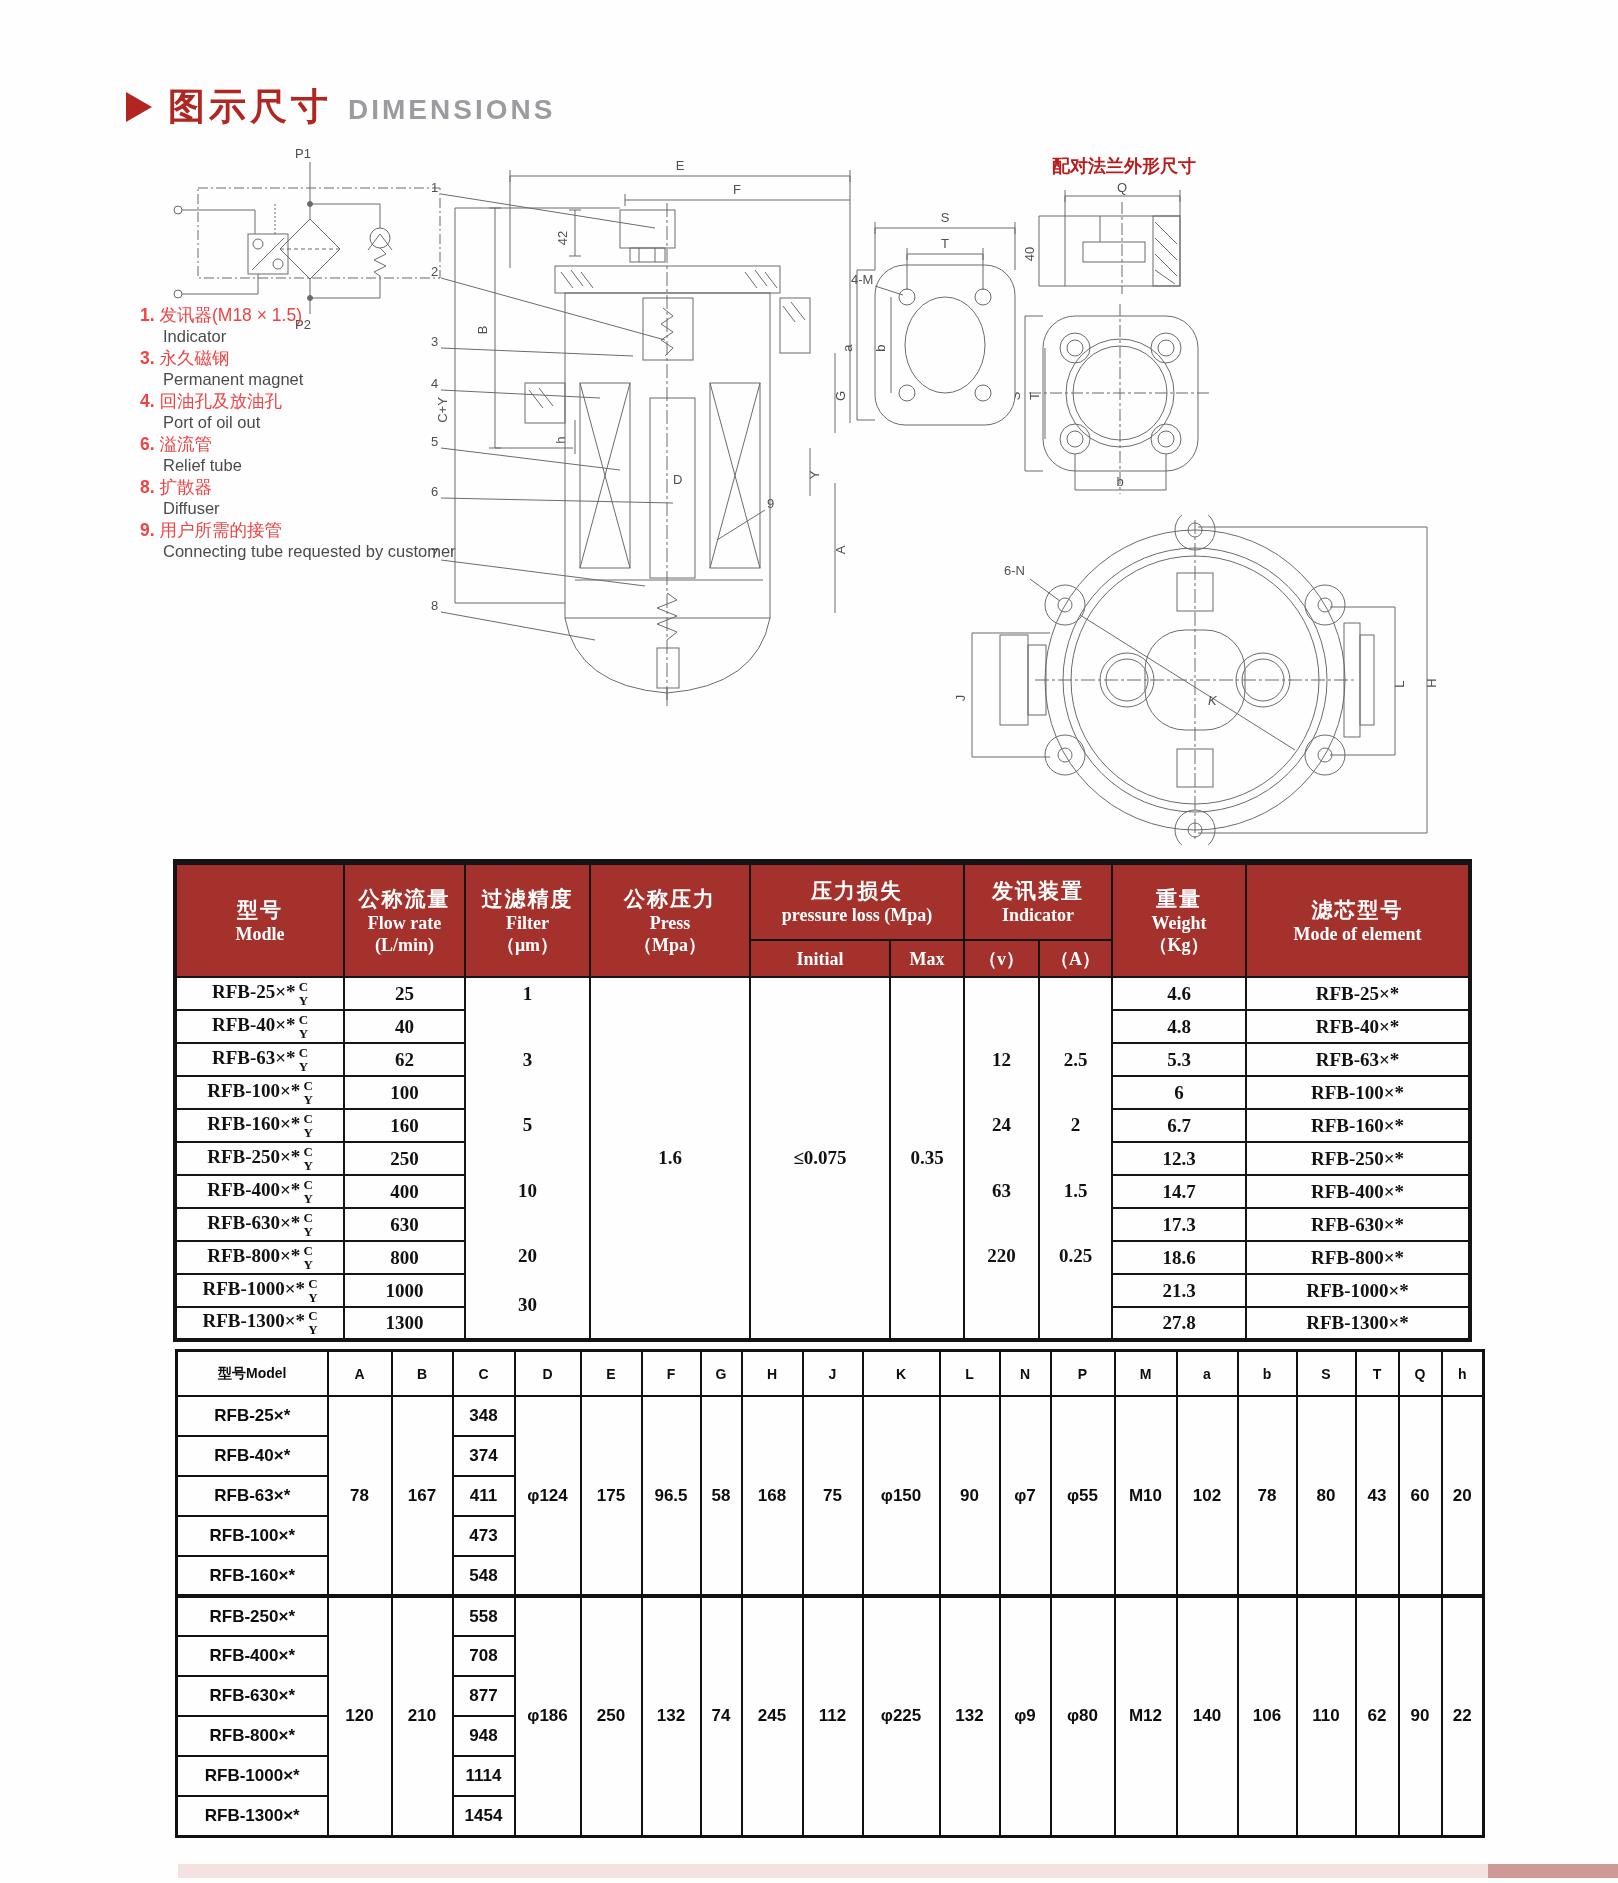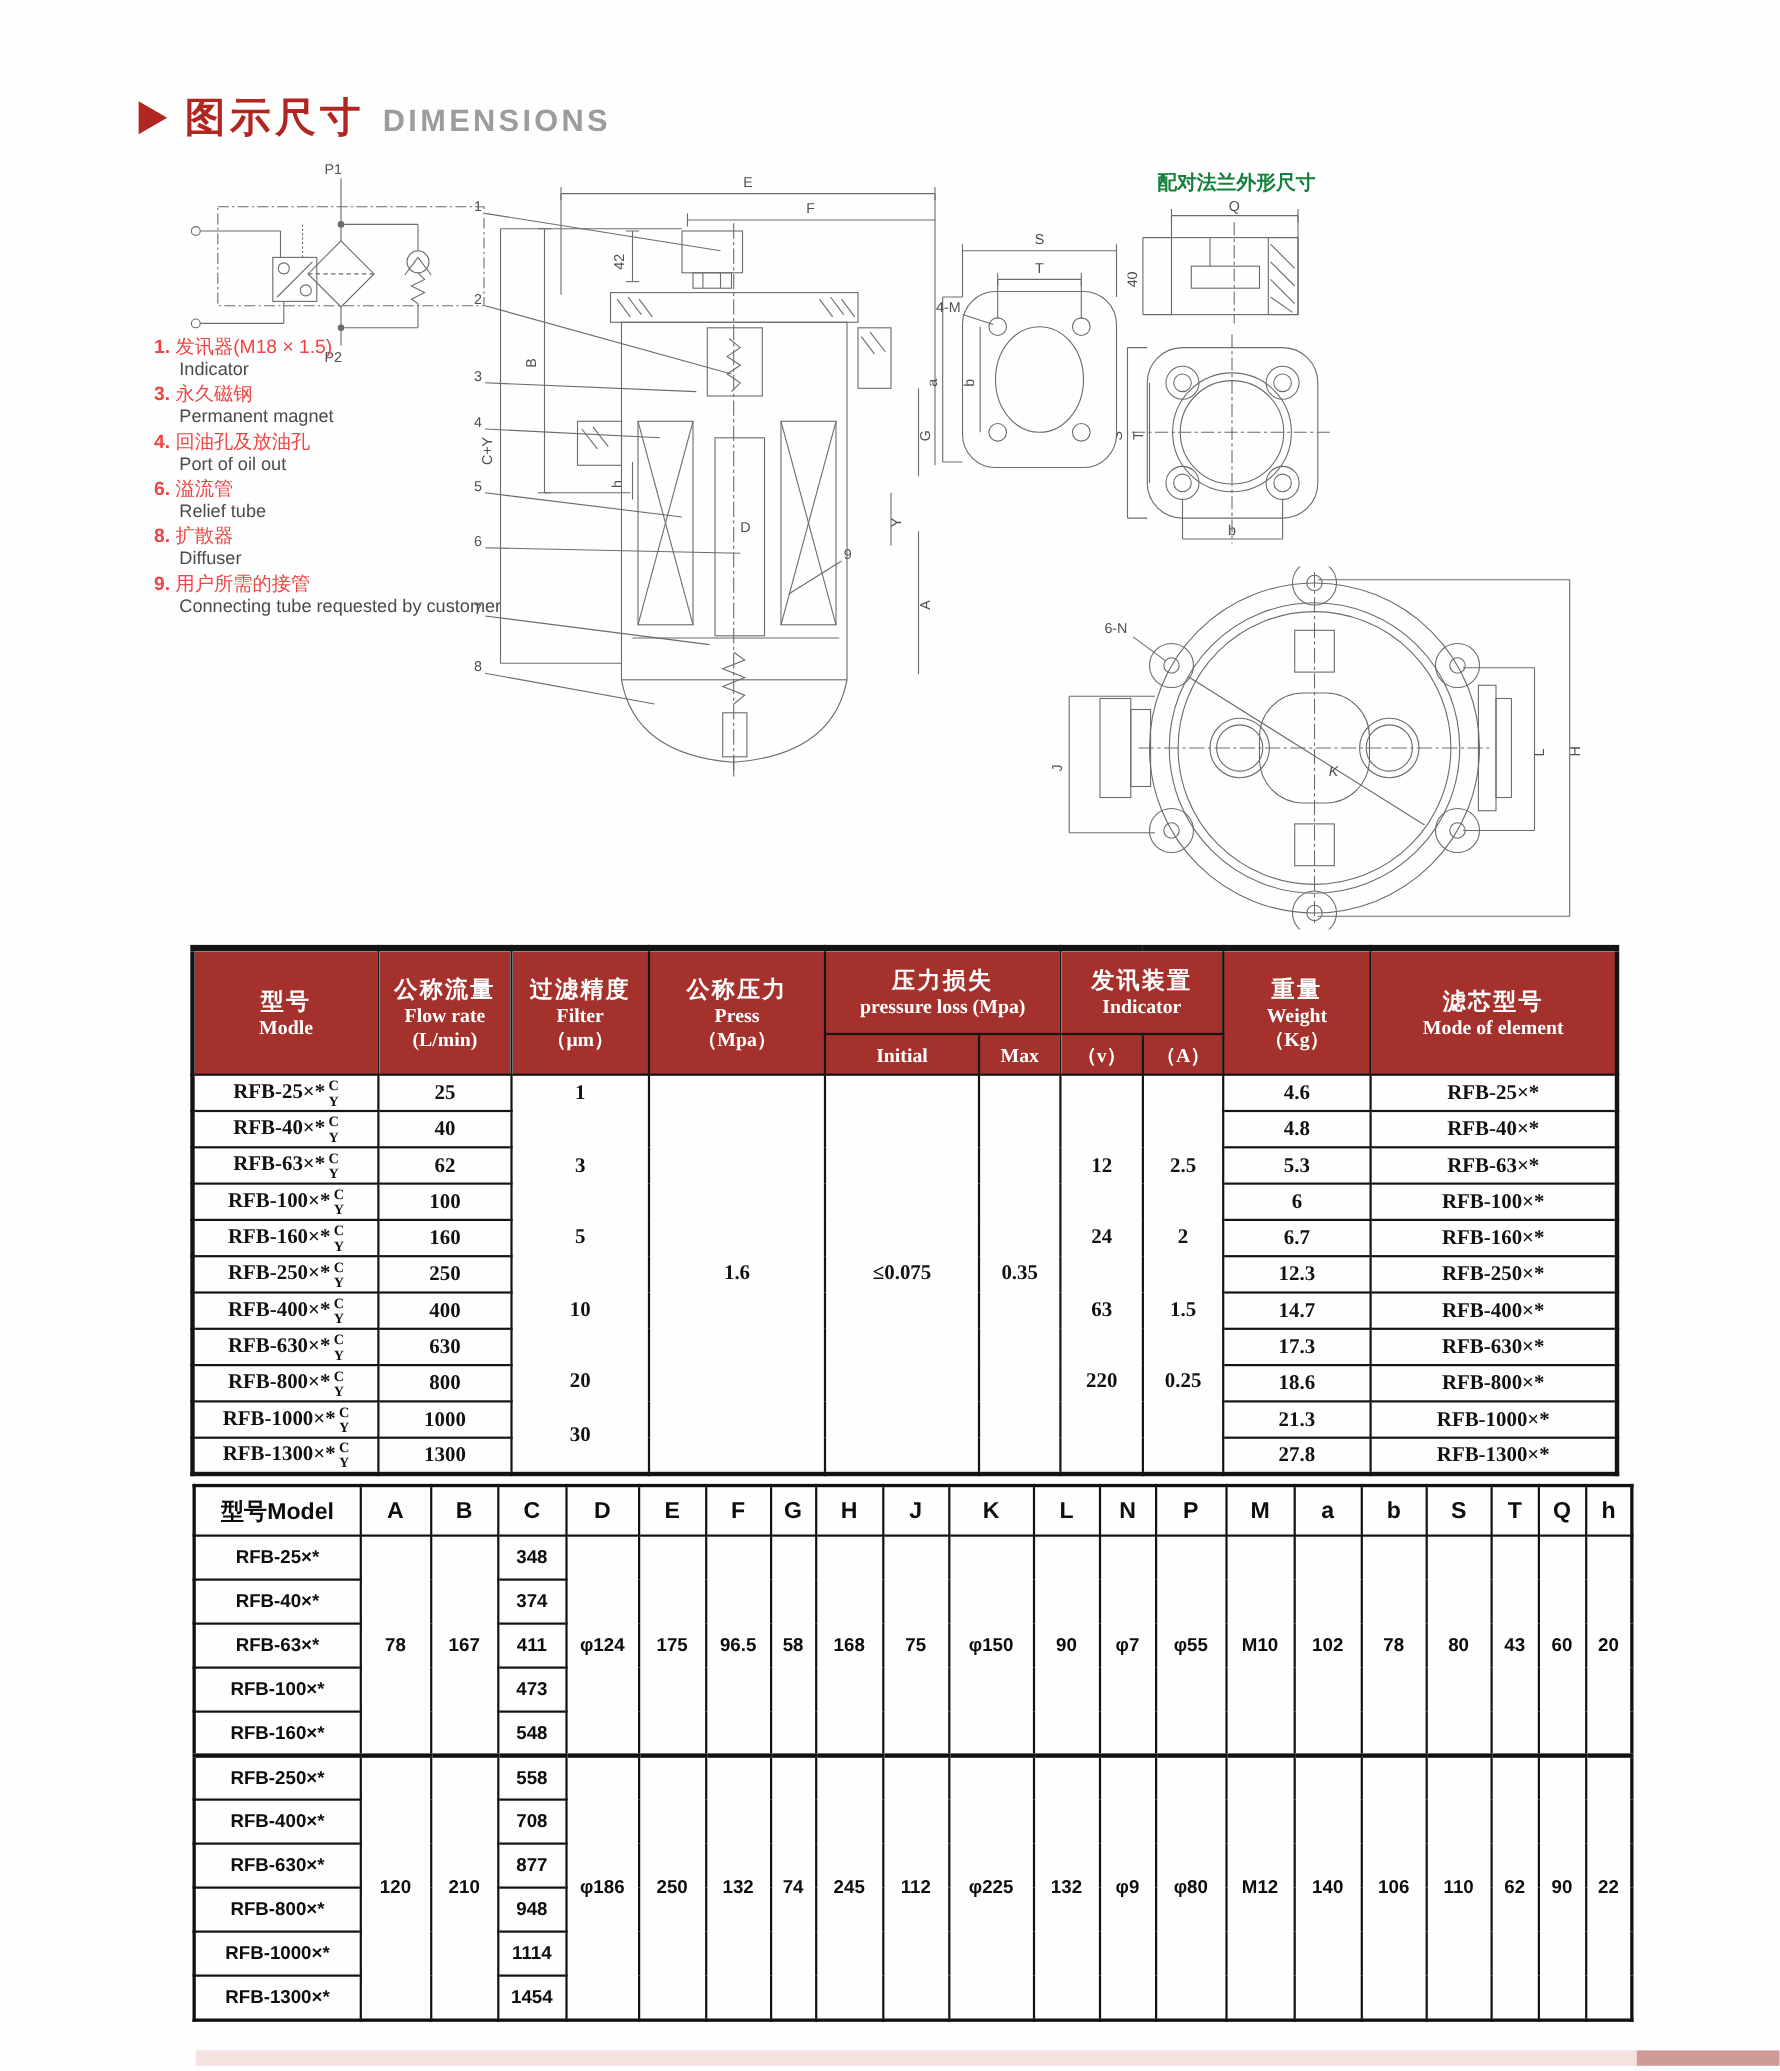--- a/index.html
+++ b/index.html
@@ -16,21 +16,21 @@
   .legend{position:absolute;left:140px;top:305px;width:330px;}
   .li{margin-bottom:1px;}
   .li .zh{font-size:17.5px;color:#ef4444;line-height:21px;display:block;}
   .li .en{font-size:16.5px;color:#4a4a4a;line-height:21px;display:block;padding-left:23px;}
 
   
   svg{position:absolute;}
   svg line,svg rect,svg circle,svg ellipse,svg path,svg polygon,svg polyline
       {stroke:#6b6b6b;fill:none;stroke-width:1;}
   svg text{fill:#4f4f4f;font-family:"Liberation Sans",sans-serif;font-size:13px;stroke:none;}
-  .mating-title{position:absolute;left:1052px;top:154px;font-size:18px;font-weight:bold;color:#15803d;}
+  .mating-title{position:absolute;left:1052px;top:154px;font-size:18px;font-weight:bold;color:#b91c1c;}
 
   
   .tb1{position:absolute;left:173px;top:843px;border-collapse:collapse;table-layout:fixed;
        font-family:"Liberation Serif",serif;}
   .tb1 th,.tb1 td{border:2px solid #141414;padding:0;text-align:center;vertical-align:middle;overflow:hidden;}
   .tb1{border:4px solid #141414;border-top:6px solid #141414;margin-top:16px;}
   .tb1 thead th{background:#a4312c;color:#fff;font-weight:bold;}
   .tb1 .h-zh{font-size:21px;letter-spacing:2px;line-height:26px;}
   .tb1 .h-en{font-size:18px;line-height:22px;}
   .tb1 tbody td{font-size:19px;font-weight:bold;color:#111;}
@@ -40,21 +40,21 @@
   .cy{display:inline-flex;flex-direction:column;font-size:13px;line-height:1.05;margin-left:3px;vertical-align:middle;font-weight:bold;}
   .cy i{font-style:normal;}
   td.merged{position:relative;}
   .mv{position:absolute;left:0;width:100%;transform:translateY(-50%);text-align:center;}
 
   
   .tb2{position:absolute;left:175px;top:1349px;border-collapse:collapse;table-layout:fixed;
        font-family:"Liberation Sans",sans-serif;}
   .tb2 th,.tb2 td{border:2px solid #111;padding:0;text-align:center;vertical-align:middle;font-weight:bold;color:#0d0d0d;overflow:hidden;}
   .tb2{border:3px solid #111;}
-  .tb2 th{font-size:21px;height:43px;}
+  .tb2 th{font-size:14px;height:43px;}
   .tb2 td{font-size:17px;}
   .tb2 tbody tr{height:40px;}
   .tb2 tr.gsep td{border-top:4px solid #111;}
 
   
   .foot-light{position:absolute;left:178px;top:1864px;width:1310px;height:14px;background:#f4e2e1;}
   .foot-dark{position:absolute;left:1488px;top:1864px;width:130px;height:14px;background:#cf9a96;}
 </style>
 </head>
 <body>

